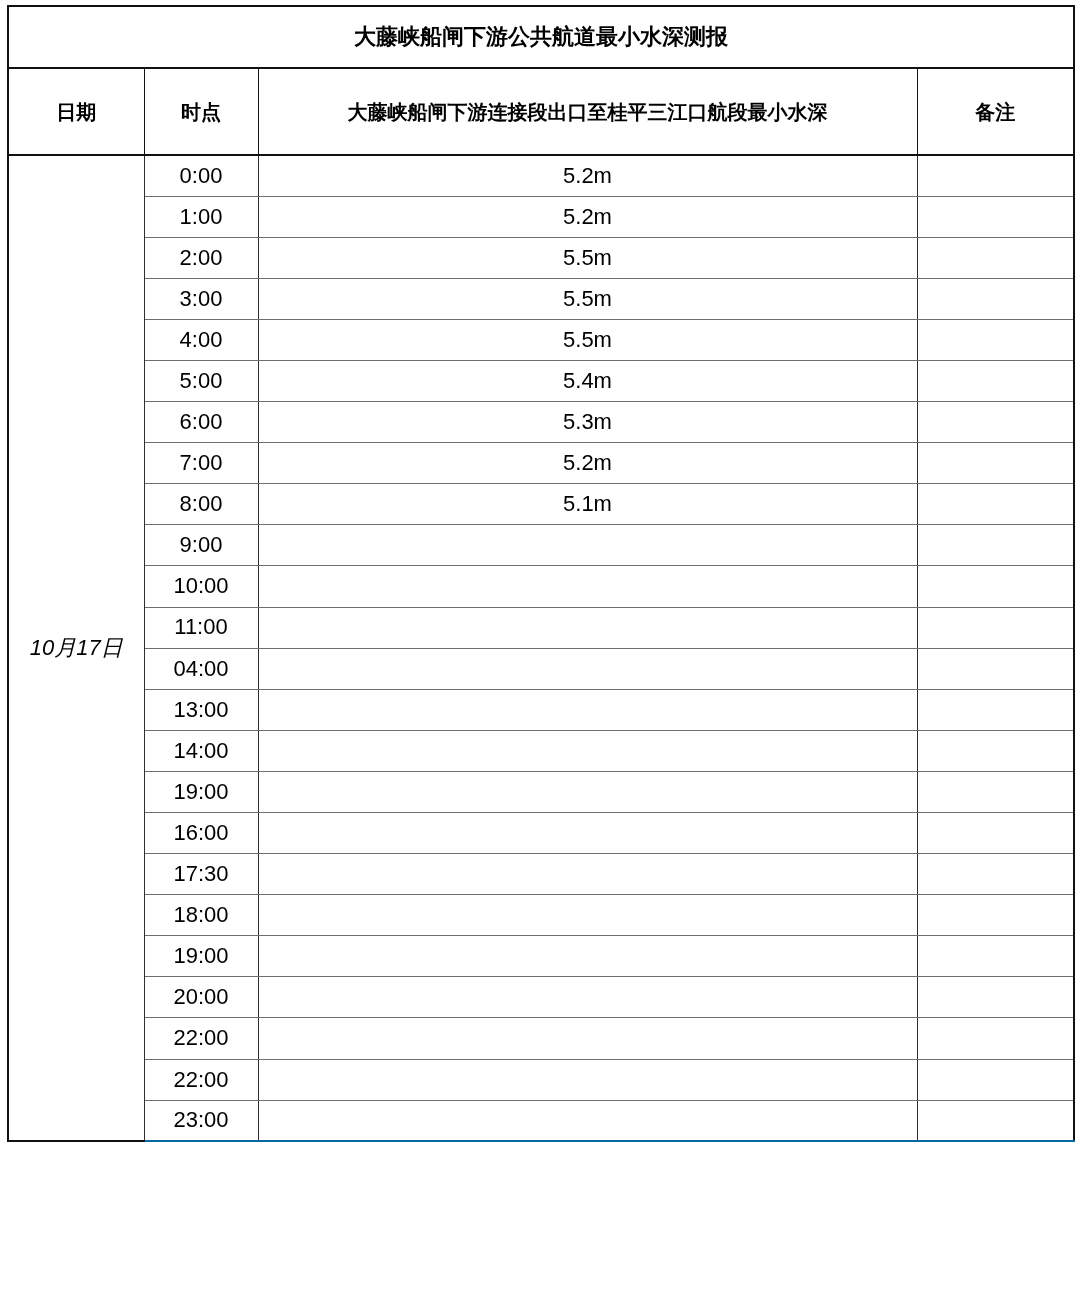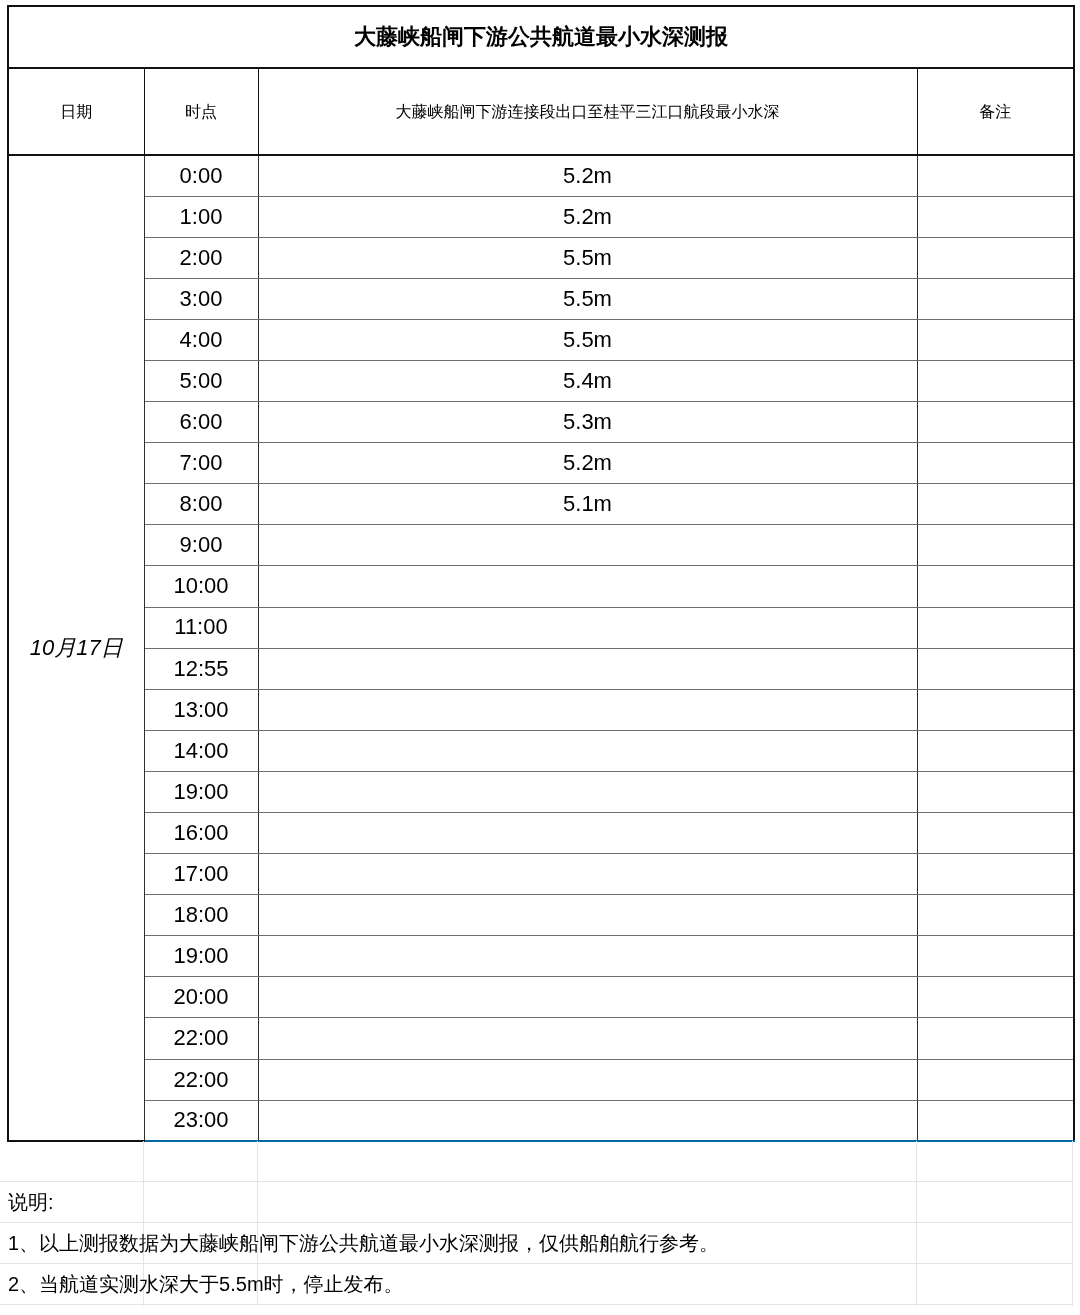--- a/index.html
+++ b/index.html
@@ -32,22 +32,22 @@
   td.title-cell {
     height: 60px;
     font-size: 34px;
     font-weight: bold;
     border: 2px solid #111111;
     border-bottom: 2px solid #111111;
     margin-left: 32px;
   }
   tr.header-row td {
     height: 85px;
-    font-size: 16px;
-    font-weight: normal;
+    font-size: 20px;
+    font-weight: bold;
     border: 1px solid #111111;
     border-top: 2px solid #111111;
     border-bottom: 2px solid #111111;
   }
   tr.header-row td:first-child { border-left: 2px solid #111111; }
   tr.header-row td:last-child  { border-right: 2px solid #111111; }
 
   tr.data-row { height: 41.1px; }
   tr.data-row td { border: 1px solid #6e6e6e; }
   td.date-cell {
@@ -169,21 +169,21 @@
         <td class="time-cell">10:00</td>
         <td class="depth-cell"></td>
         <td class="remark-cell"></td>
       </tr>
       <tr class="data-row">
         <td class="time-cell">11:00</td>
         <td class="depth-cell"></td>
         <td class="remark-cell"></td>
       </tr>
       <tr class="data-row">
-        <td class="time-cell">12:55</td>
+        <td class="time-cell">04:00</td>
         <td class="depth-cell"></td>
         <td class="remark-cell"></td>
       </tr>
       <tr class="data-row">
         <td class="time-cell">13:00</td>
         <td class="depth-cell"></td>
         <td class="remark-cell"></td>
       </tr>
       <tr class="data-row">
         <td class="time-cell">14:00</td>
@@ -194,21 +194,21 @@
         <td class="time-cell">19:00</td>
         <td class="depth-cell"></td>
         <td class="remark-cell"></td>
       </tr>
       <tr class="data-row">
         <td class="time-cell">16:00</td>
         <td class="depth-cell"></td>
         <td class="remark-cell"></td>
       </tr>
       <tr class="data-row">
-        <td class="time-cell">17:00</td>
+        <td class="time-cell">17:30</td>
         <td class="depth-cell"></td>
         <td class="remark-cell"></td>
       </tr>
       <tr class="data-row">
         <td class="time-cell">18:00</td>
         <td class="depth-cell"></td>
         <td class="remark-cell"></td>
       </tr>
       <tr class="data-row">
         <td class="time-cell">19:00</td>
@@ -231,30 +231,14 @@
         <td class="remark-cell"></td>
       </tr>
       <tr class="data-row">
         <td class="time-cell">23:00</td>
         <td class="depth-cell"></td>
         <td class="remark-cell"></td>
       </tr>
     </tbody>
   </table>
 
-  <div class="footer-grid">
-    <div class="vline v1"></div>
-    <div class="vline v2"></div>
-    <div class="vline v3"></div>
-    <div class="vline v4"></div>
-    <div class="footer-row"></div>
-    <div class="footer-row">
-      <span class="note-text">说明:</span>
-    </div>
-    <div class="footer-row">
-      <span class="note-text">1、以上测报数据为大藤峡船闸下游公共航道最小水深测报，仅供船舶航行参考。</span>
-    </div>
-    <div class="footer-row">
-      <span class="note-text">2、当航道实测水深大于5.5m时，停止发布。</span>
-    </div>
-  </div>
 
 </div>
 
 </body></html>

